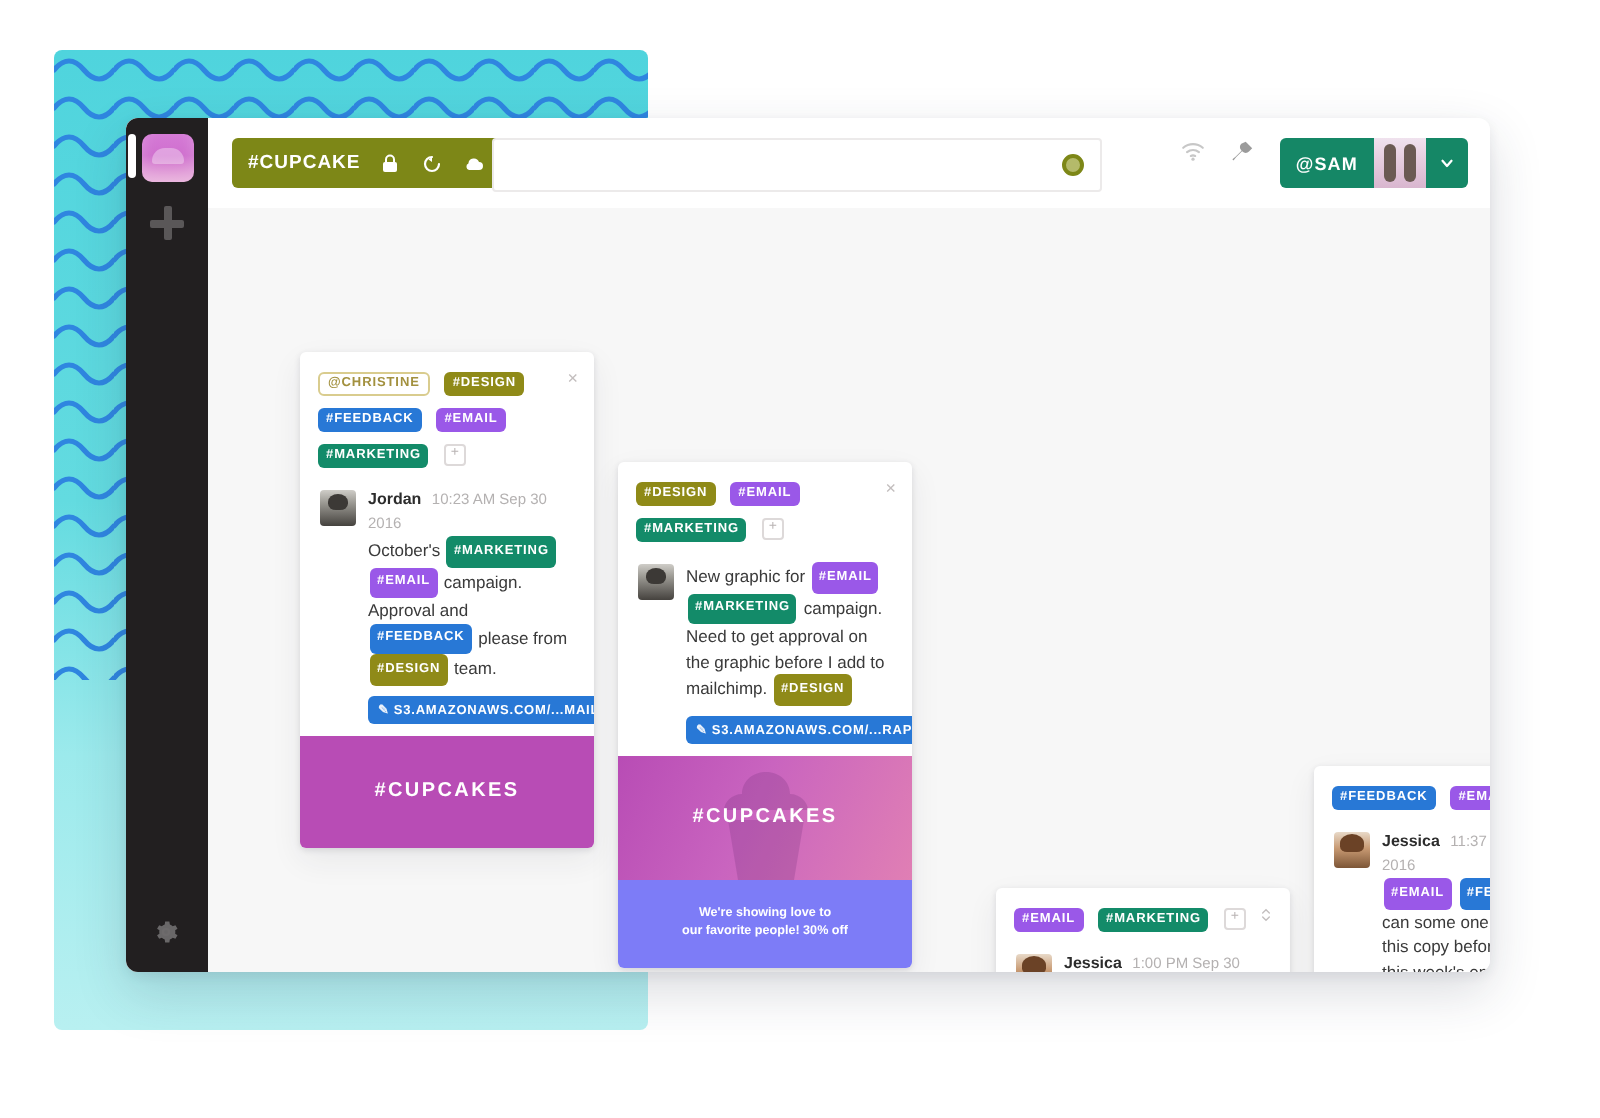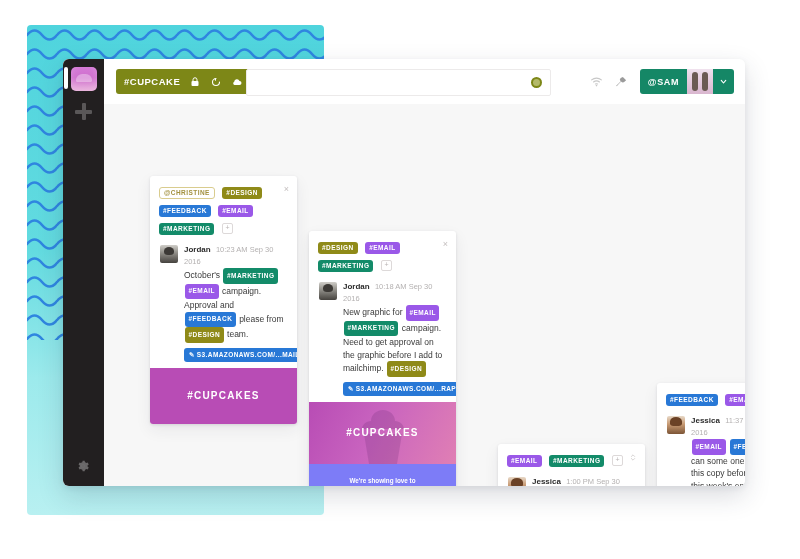--- a/index.html
+++ b/index.html
@@ -71,21 +71,21 @@
     border:1px solid #eceaea;border-radius:2px;
   }
   .search-dot{
     position:absolute;right:8px;top:7px;width:11px;height:11px;border-radius:50%;
     border:2px solid #7d8717;box-sizing:border-box;background:#b4ba6a;
   }
   .search-input{
     position:absolute;left:9px;top:0;height:25px;width:270px;border:0;outline:0;
     font-family:"Liberation Sans",sans-serif;font-size:10px;color:#555;background:transparent;
   }
-  .tb-right{position:absolute;right:11px;top:10px;display:flex;align-items:center;gap:12px;}
+  .tb-right{position:absolute;right:11px;top:10px;display:flex;gap:12px;}
   .tb-ico{width:13px;height:13px;opacity:.55;}
   .user-pill{
     height:25px;background:#158766;border-radius:3px;display:flex;align-items:center;overflow:hidden;
   }
   .user-name{color:#fff;font-size:9px;font-weight:bold;letter-spacing:.6px;padding:0 8px;}
   .user-av{
     width:26px;height:25px;
     background:linear-gradient(180deg,#f0e2ee 0%,#e7cfe0 40%,#d9b6cf 100%);
     position:relative;
   }
@@ -288,24 +288,20 @@
           <div class="card-tags">
             <span class="tag t-design">#DESIGN</span>
             <span class="tag t-email">#EMAIL</span>
             <span class="tag t-marketing">#MARKETING</span>
             <span class="tag-add">+</span>
             <span class="card-x">×</span>
           </div>
           <div class="msg">
             <div class="avatar av-jordan"></div>
             <div class="msg-body">
-              <div class="msg-head">
-                <span class="m-author">Jordan</span>
-                <span class="m-time">10:18 AM Sep 30 2016</span>
-              </div>
               <div class="msg-text">New graphic for <span class="tag t-email">#EMAIL</span> <span class="tag t-marketing">#MARKETING</span> campaign. Need to get approval on the graphic before I add to mailchimp. <span class="tag t-design">#DESIGN</span></div>
               <span class="attach"><span class="clip">✎</span><span>S3.AMAZONAWS.COM/...RAPHIC.JPG</span></span>
             </div>
           </div>
           <div class="img-b-top">
             <svg class="cupcake-ghost" width="66" height="60" viewBox="0 0 66 60">
               <path d="M14 26h38l-5 30H19z" fill="#6b2a74"></path>
               <path d="M33 2c7 0 12 5 12 11 5 0 9 4 9 8H12c0-4 4-8 9-8 0-6 5-11 12-11z" fill="#6b2a74"></path>
             </svg>
             <span>#CUPCAKES</span>

